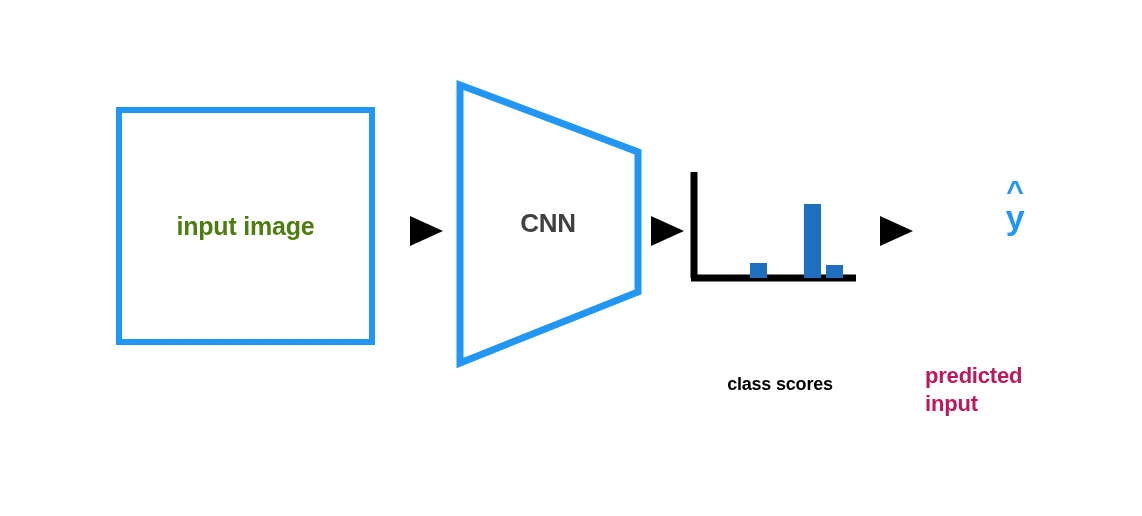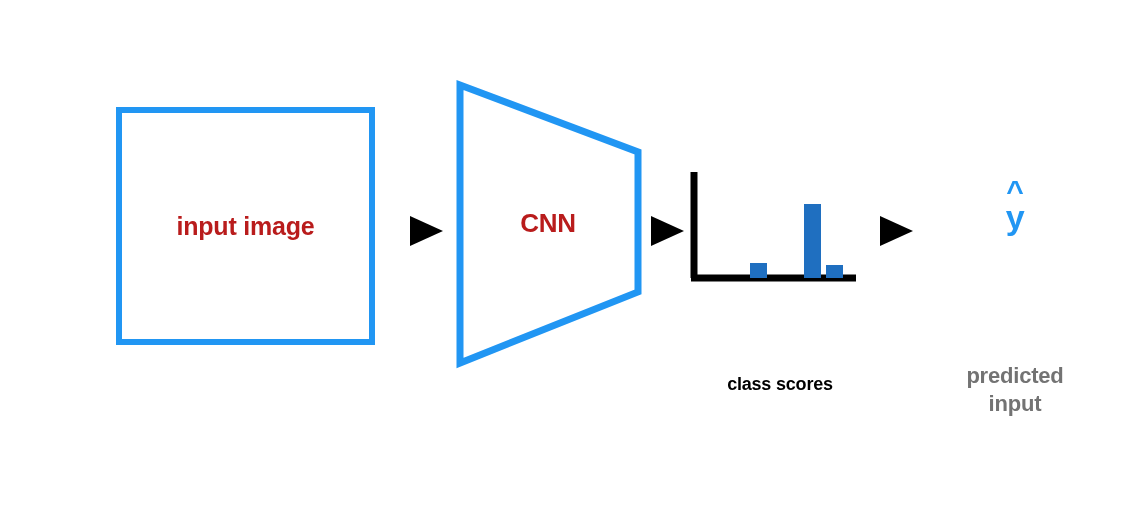--- a/index.html
+++ b/index.html
@@ -29,21 +29,21 @@
   }
   .input-box-label {
     position: absolute;
     left: 0;
     right: 0;
     top: 50%;
     transform: translateY(-50%);
     text-align: center;
     font-size: 25px;
     font-weight: bold;
-    color: #b91c1c;
+    color: #4d7c0f;
     letter-spacing: -0.2px;
   }
 
   
   .cnn-wrap {
     position: absolute;
     left: 440px;
     top: 70px;
     width: 220px;
     height: 310px;
@@ -56,21 +56,21 @@
     height: 310px;
   }
   .cnn-label {
     position: absolute;
     left: 457px;
     top: 208px;
     width: 182px;
     text-align: center;
     font-size: 26px;
     font-weight: bold;
-    color: #b91c1c;
+    color: #404040;
     letter-spacing: -0.2px;
   }
 
   
   .arrow {
     position: absolute;
     width: 0;
     height: 0;
     border-top: 15px solid transparent;
     border-bottom: 15px solid transparent;
@@ -125,24 +125,24 @@
     display: block;
     font-size: 34px;
     font-weight: bold;
     letter-spacing: -0.2px;
   }
   .predicted-caption {
     position: absolute;
     left: 925px;
     top: 362px;
     width: 180px;
-    text-align: center;
+    text-align: left;
     font-size: 22px;
     font-weight: bold;
-    color: #737373;
+    color: #be185d;
     line-height: 1.28;
     letter-spacing: -0.2px;
   }
   .predicted-caption span { display: block; }
 </style>
 </head>
 <body>
 
 <div id="canvas" style="--accent: #2196F3; --bar-color: #1F6FC0; background: rgb(255, 255, 255);">
 

